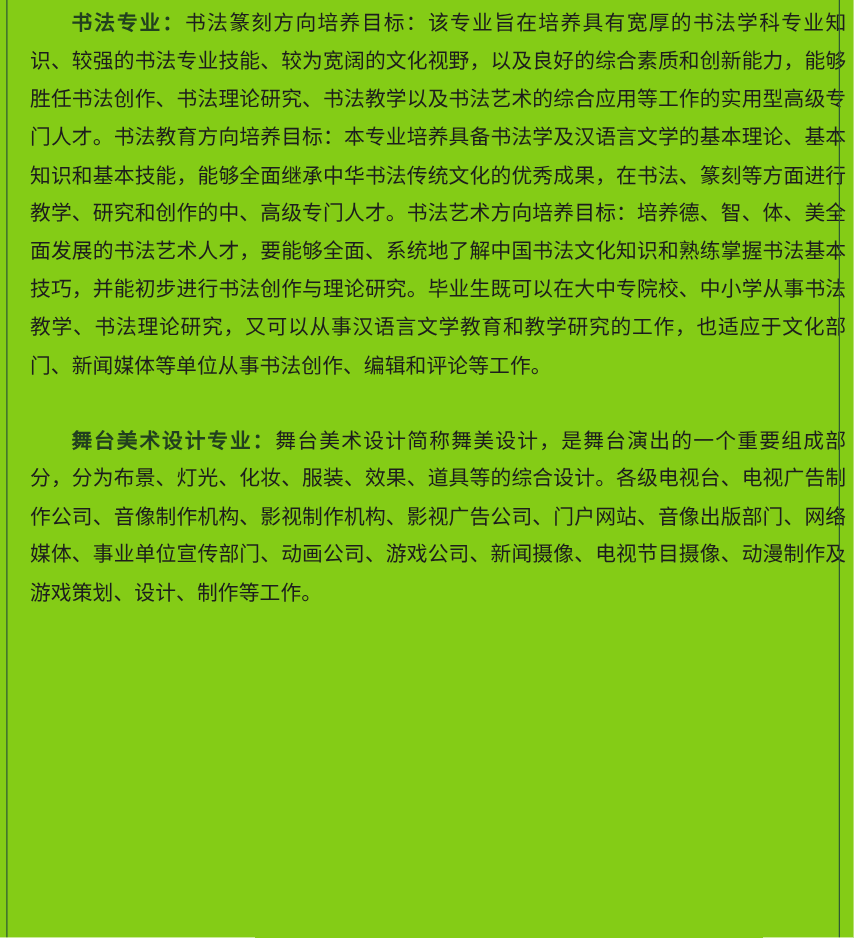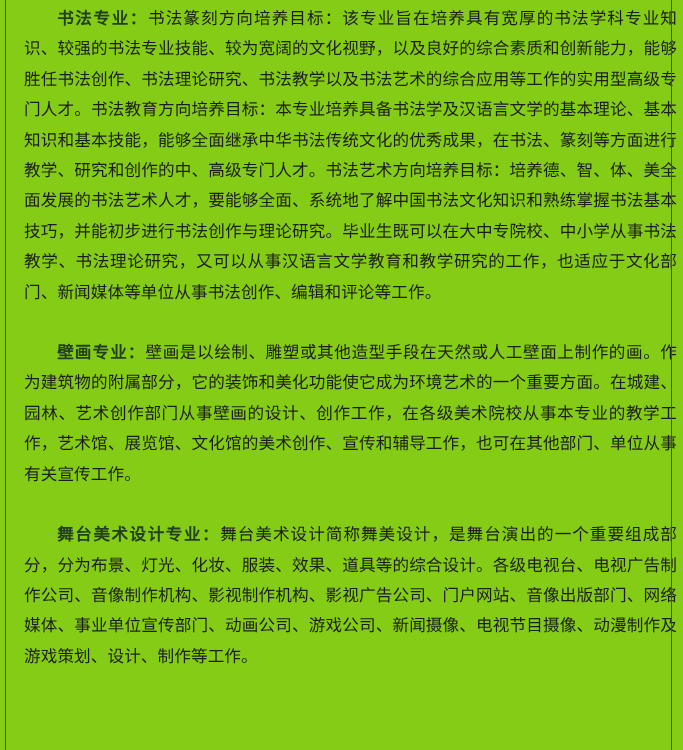--- a/index.html
+++ b/index.html
@@ -79,22 +79,19 @@
 <body>
 
 <div id="article-page">
   <div id="article-body">
 
     <p class="para">
       <span class="para-title">书法专业：</span><span class="para-text">书法篆刻方向培养目标：该专业旨在培养具有宽厚的书法学科专业知识、较强的书法专业技能、较为宽阔的文化视野，以及良好的综合素质和创新能力，能够胜任书法创作、书法理论研究、书法教学以及书法艺术的综合应用等工作的实用型高级专门人才。书法教育方向培养目标：本专业培养具备书法学及汉语言文学的基本理论、基本知识和基本技能，能够全面继承中华书法传统文化的优秀成果，在书法、篆刻等方面进行教学、研究和创作的中、高级专门人才。书法艺术方向培养目标：培养德、智、体、美全面发展的书法艺术人才，要能够全面、系统地了解中国书法文化知识和熟练掌握书法基本技巧，并能初步进行书法创作与理论研究。毕业生既可以在大中专院校、中小学从事书法教学、书法理论研究，又可以从事汉语言文学教育和教学研究的工作，也适应于文化部门、新闻媒体等单位从事书法创作、编辑和评论等工作。</span>
     </p>
 
 
-    <p class="para">
-      <span class="para-title">壁画专业：</span><span class="para-text">壁画是以绘制、雕塑或其他造型手段在天然或人工壁面上制作的画。作为建筑物的附属部分，它的装饰和美化功能使它成为环境艺术的一个重要方面。在城建、园林、艺术创作部门从事壁画的设计、创作工作，在各级美术院校从事本专业的教学工作，艺术馆、展览馆、文化馆的美术创作、宣传和辅导工作，也可在其他部门、单位从事有关宣传工作。</span>
-    </p>
 
     <p class="para">
       <span class="para-title">舞台美术设计专业：</span><span class="para-text">舞台美术设计简称舞美设计，是舞台演出的一个重要组成部分，分为布景、灯光、化妆、服装、效果、道具等的综合设计。各级电视台、电视广告制作公司、音像制作机构、影视制作机构、影视广告公司、门户网站、音像出版部门、网络媒体、事业单位宣传部门、动画公司、游戏公司、新闻摄像、电视节目摄像、动漫制作及游戏策划、设计、制作等工作。</span>
     </p>
 
   </div>
 </div>
 
 </body></html>

